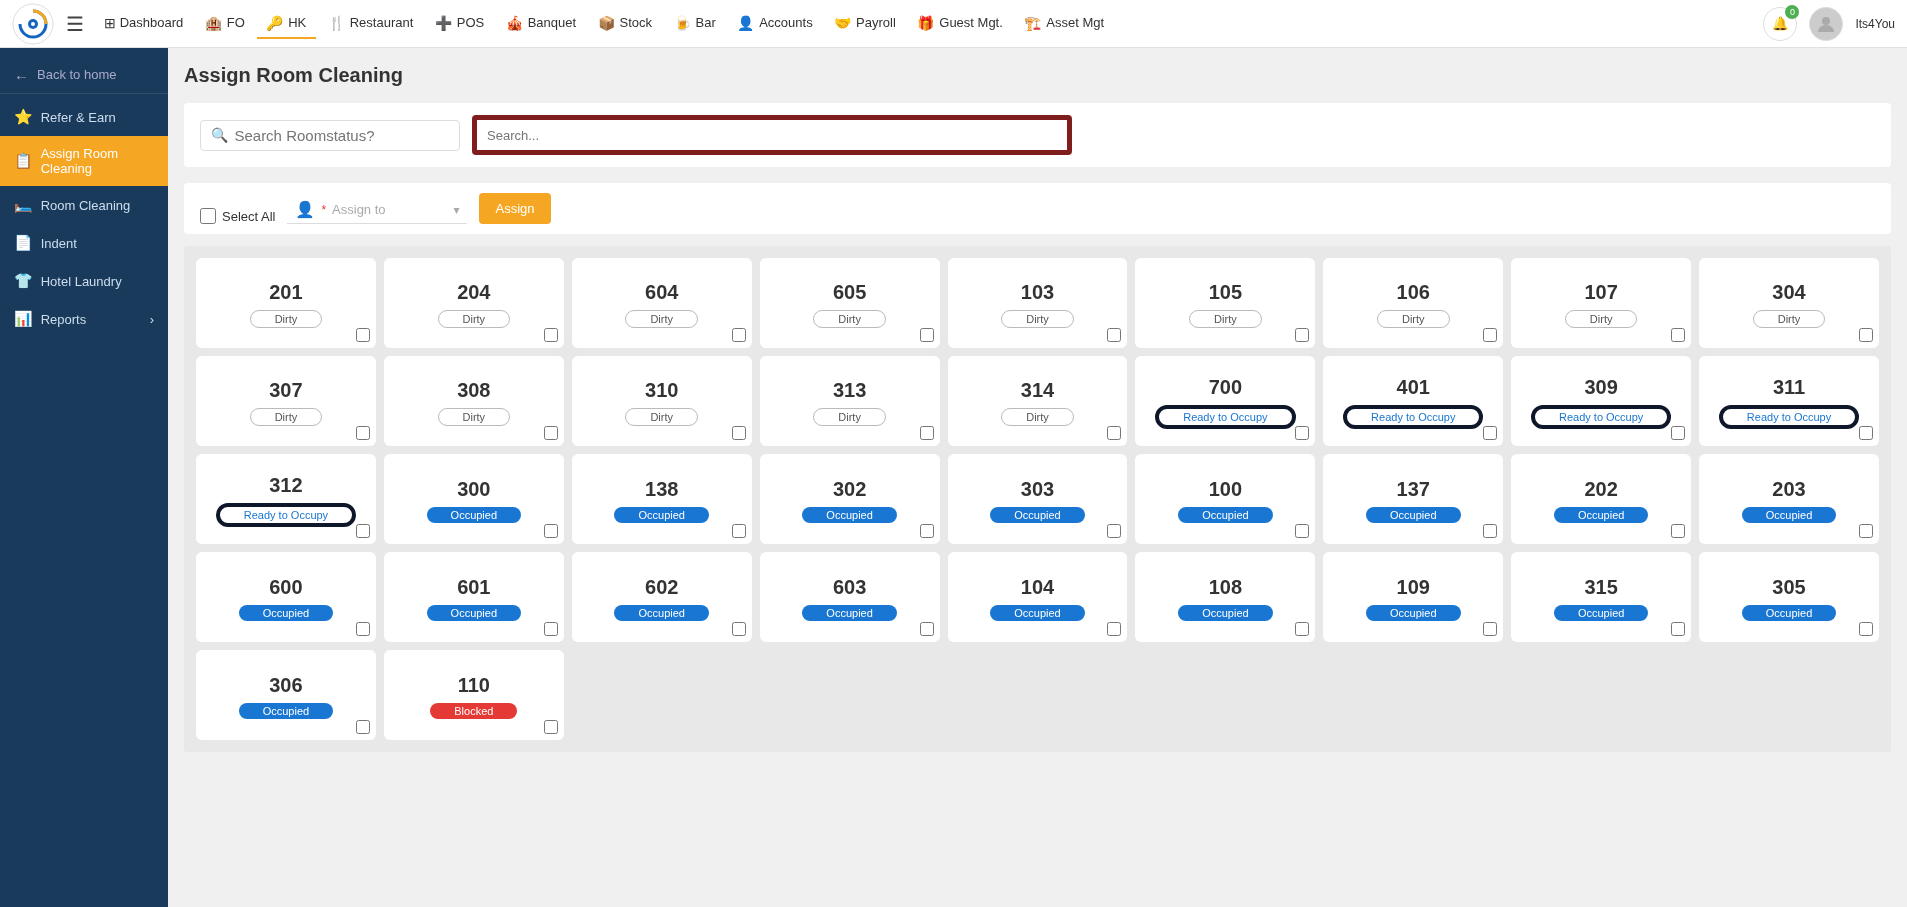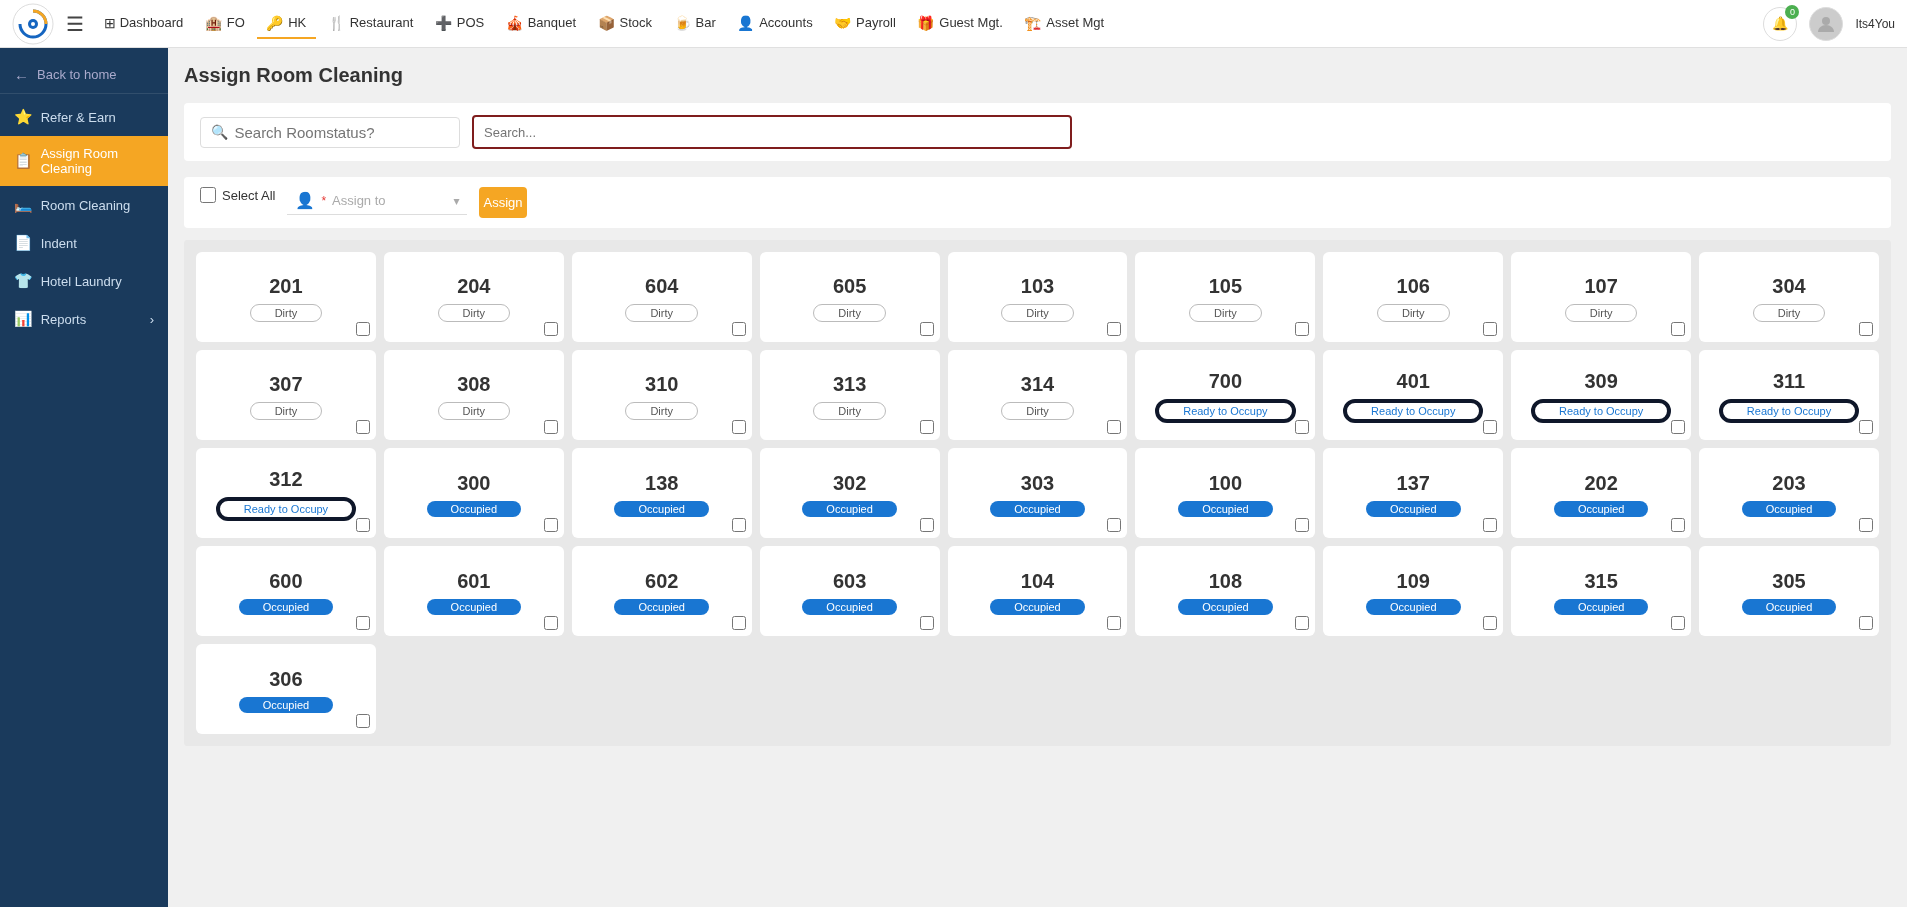--- a/index.html
+++ b/index.html
@@ -115,57 +115,57 @@
       width: 260px;
     }
     .search-box input {
       border: none; outline: none; font-size: 15px;
       width: 100%; background: transparent;
     }
     .search-box .s-icon { color: #aaa; margin-right: 6px; font-size: 14px; }
 
     .search-box2 {
       flex: 1;
-      border: 2px solid #7f1d1d; border-radius: 4px;
+      border: 5px solid #7f1d1d; border-radius: 4px;
       padding: 6px 10px;
       background: #fff;
       max-width: 600px;
     }
     .search-box2 input {
       border: none; outline: none; font-size: 13px;
       width: 100%; background: transparent;
     }
 
     .filter-row {
       background: #fff;
       border-radius: 4px;
       padding: 10px 16px;
       margin-bottom: 12px;
       display: flex;
-      align-items: flex-start;
+      align-items: flex-end;
       gap: 12px;
     }
     .filter-row label { display: flex; align-items: center; gap: 6px; font-size: 13px; color: #333; cursor: pointer; }
     .assign-to-wrap {
       display: flex; align-items: center; gap: 6px;
       border-bottom: 1px solid #ddd;
       padding: 4px 8px;
       min-width: 180px;
     }
     .assign-to-wrap .person-icon { color: #888; font-size: 16px; }
     .assign-to-wrap .req { color: #e53935; font-size: 12px; }
     .assign-to-wrap .label { font-size: 13px; color: #aaa; flex: 1; }
     .assign-to-wrap .arrow { color: #aaa; font-size: 12px; }
 
     .assign-btn {
       background: #f5a623;
       color: white;
       border: none;
       border-radius: 4px;
-      padding: 8px 4px;
+      padding: 8px 16px;
       font-size: 13px;
       cursor: pointer;
     }
 
     
     .room-grid {
       background: #e8e8e8;
       border-radius: 4px;
       padding: 12px;
       display: grid;
@@ -556,15 +556,20 @@
         <div class="room-card">
           <div class="room-number">305</div>
           <span class="room-badge badge-occupied">Occupied</span>
           <input type="checkbox" class="room-checkbox" style="">
         </div>
         <div class="room-card">
           <div class="room-number">306</div>
           <span class="room-badge badge-occupied">Occupied</span>
           <input type="checkbox" class="room-checkbox" style="">
         </div>
+        <div class="room-card">
+          <div class="room-number">110</div>
+          <span class="room-badge badge-blocked">Blocked</span>
+          <input type="checkbox" class="room-checkbox" style="">
+        </div>
       </div>
   </div>
 </main>
 
 </body></html>

